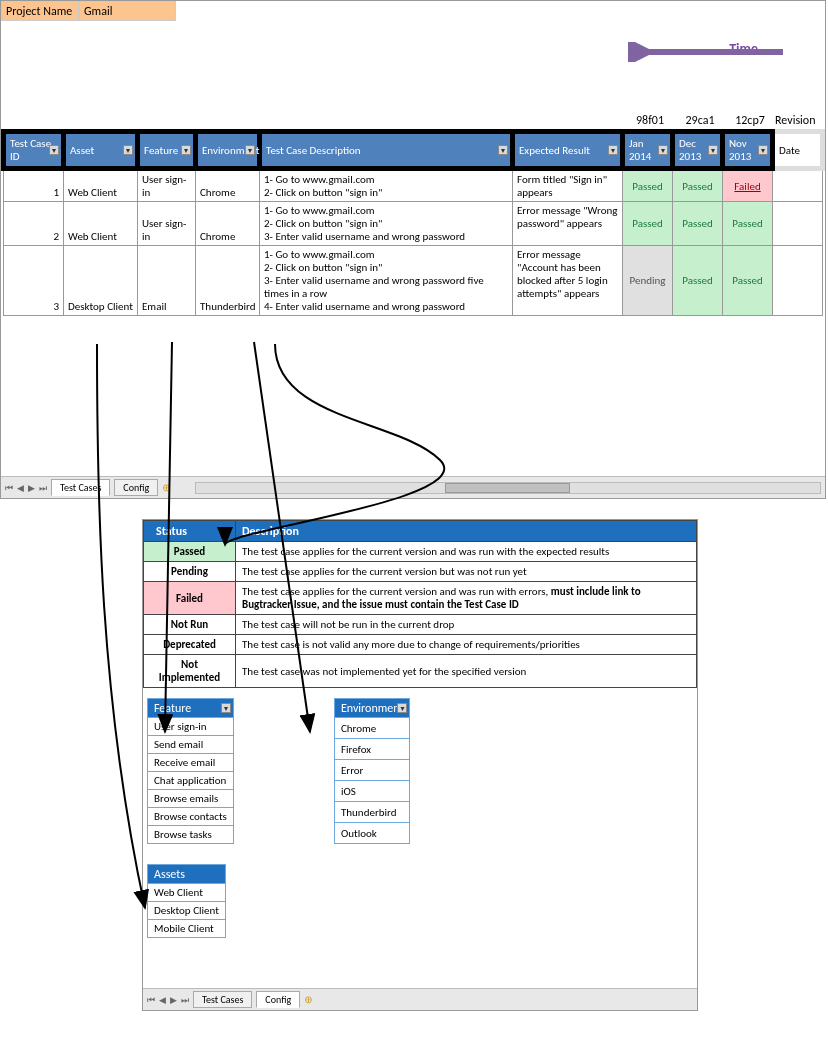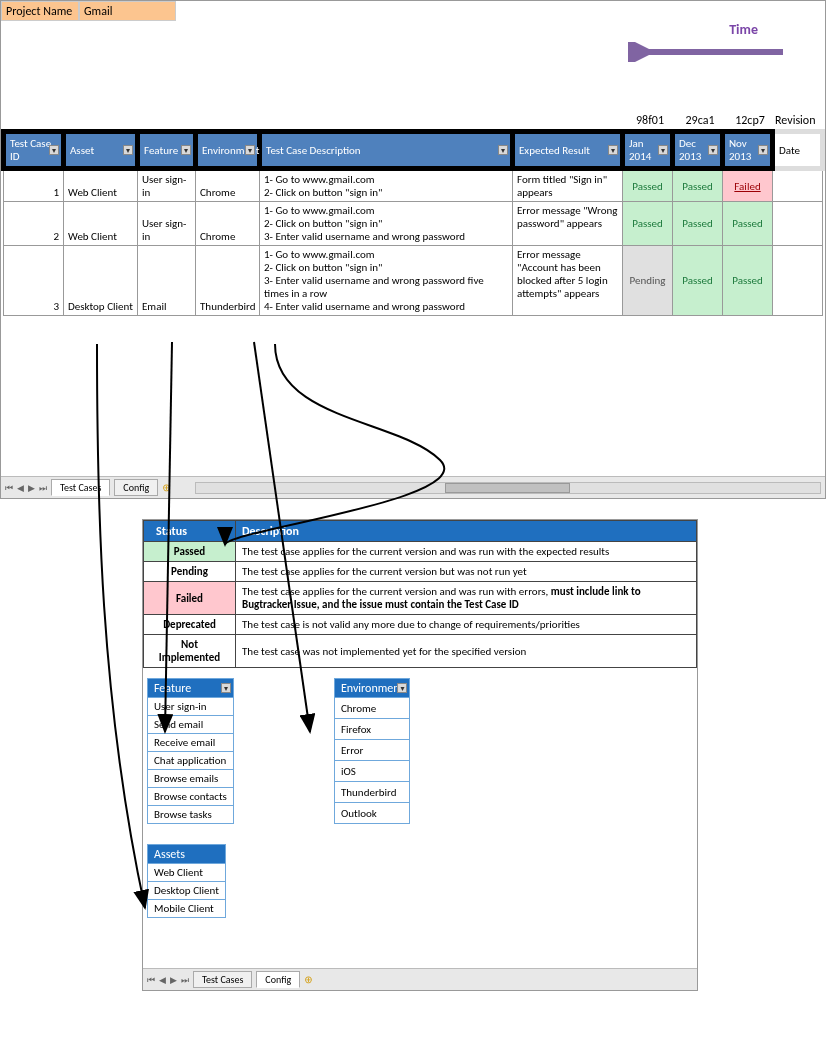--- a/index.html
+++ b/index.html
@@ -1,21 +1,21 @@
 <!DOCTYPE html>
 <html><head>
 <meta charset="utf-8">
 <style>
   * { box-sizing: border-box; margin: 0; padding: 0; }
   body { font-family: Calibri, Arial, sans-serif; font-size: 12px; width: 828px; background: #fff; color: #000; position: relative; }
   .top-window { border: 1px solid #999; width: 826px; }
   .project-row { display: flex; background: #fff; }
   .project-label { background: #fcc58f; border: 1px solid #ccc; padding: 2px 4px; width: 78px; }
   .project-value { background: #fcc58f; border: 1px solid #ccc; padding: 2px 4px; width: 97px; }
-  .time-label { position: absolute; right: 70px; top: 21px; color: #7b46a8; font-weight: bold; font-size: 14px; }
+  .time-label { position: absolute; right: 70px; top: 40px; color: #7b46a8; font-weight: bold; font-size: 14px; }
   .arrow-time { position: absolute; right: 40px; top: 42px; }
   .rev-row { display: flex; font-size: 12px; }
   .rev-row .sp { flex: 1; }
   .rev-row .cell { width: 50px; text-align: center; padding: 2px 0; }
   .rev-row .label { width: 50px; padding: 2px 0; }
   table.main { border-collapse: collapse; width: 100%; table-layout: fixed; }
   table.main th { background: #4f81bd; color: #fff; font-weight: normal; text-align: left; padding: 3px 4px; border: 5px solid #000000; font-size: 11px; position: relative; }
   table.main th .drop { position: absolute; right: 2px; top: 50%; transform: translateY(-50%); width: 10px; height: 10px; background: #d9d9d9; border: 1px solid #888; font-size: 8px; text-align: center; line-height: 8px; color: #333; }
   table.main td { border: 1px solid #999; padding: 2px 4px; vertical-align: bottom; font-size: 11px; }
   table.main td.desc, table.main td.expected { vertical-align: top; }
@@ -172,20 +172,24 @@
         </tr>
         <tr>
           <td class="st-name ">Pending</td>
           <td>The test case applies for the current version but was not run yet</td>
         </tr>
         <tr>
           <td class="st-name st-failed">Failed</td>
           <td>The test case applies for the current version and was run with errors, <b>must include link to Bugtracker Issue, and the issue must contain the Test Case ID</b></td>
         </tr>
         <tr>
+          <td class="st-name ">Not Run</td>
+          <td>The test case will not be run in the current drop</td>
+        </tr>
+        <tr>
           <td class="st-name ">Deprecated</td>
           <td>The test case is not valid any more due to change of requirements/priorities</td>
         </tr>
         <tr>
           <td class="st-name ">Not Implemented</td>
           <td>The test case was not implemented yet for the specified version</td>
         </tr>
       </tbody>
   </table>
   <div class="lists-row">

